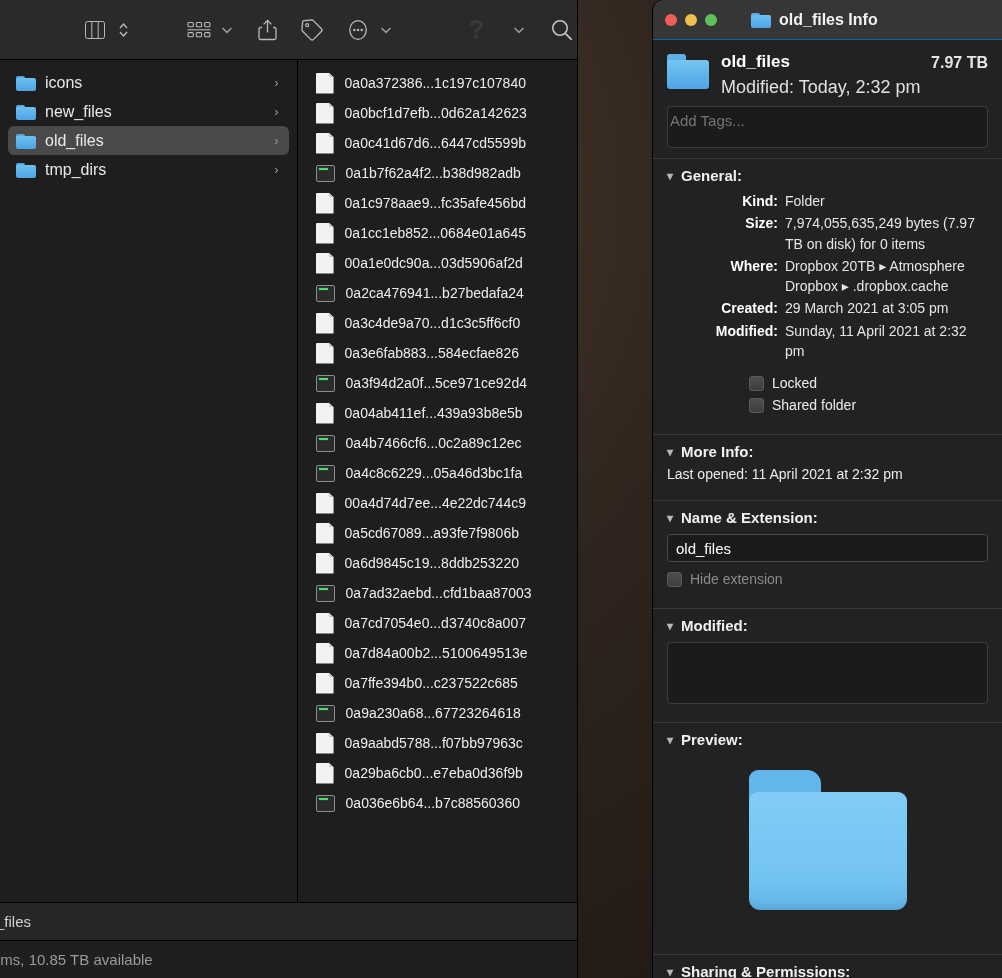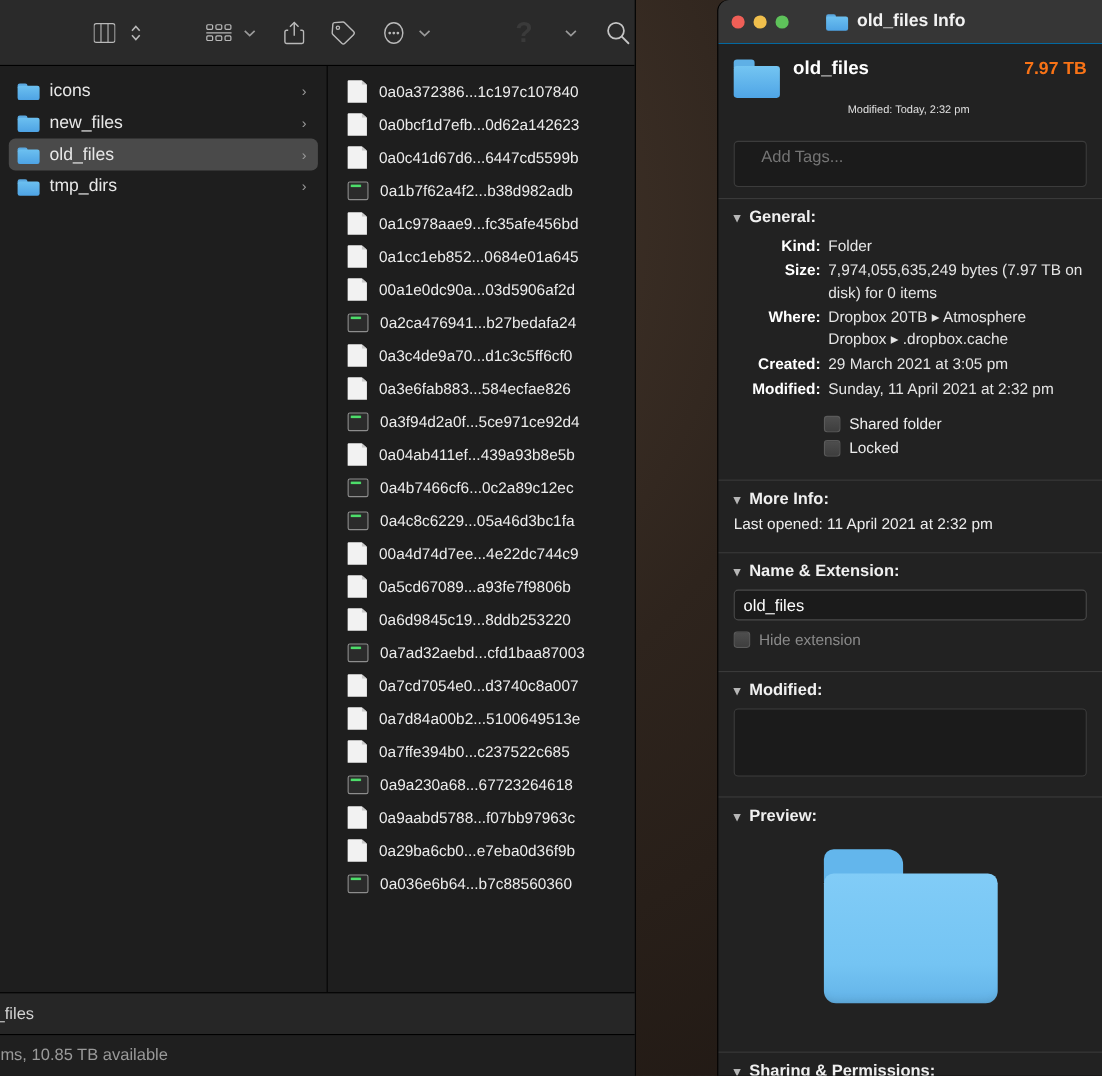--- a/index.html
+++ b/index.html
@@ -145,27 +145,27 @@
   .head-icon::before {
     content:""; position:absolute; left:0; top:0; width:19px; height:8px;
     background:#5fb0e6; border-radius:3px 3px 0 0;
   }
   .head-icon::after {
     content:""; position:absolute; left:0; top:6px; width:42px; height:29px;
     background:linear-gradient(#74c5f2,#4fa5e6); border-radius:3px;
   }
   .head-text { flex:1; }
   #head-name { color:#fff; font-size:17px; font-weight:bold; }
-  #head-modified { color:#e0e0e0; font-size:10px; margin-top:23px;text-align:center; }
-  #head-size { color:#f97316; font-size:16px; font-weight:bold; padding-top:2px; }
+  #head-modified { color:#e0e0e0; font-size:18px; margin-top:5px; }
+  #head-size { color:#e5e5e5; font-size:16px; font-weight:bold; padding-top:2px; }
 
   #tags-field {
-    margin:18px 14px 0 14px; height:42px;
+    margin:4px 14px 0 14px; height:42px;
     background:#1b1b1b; border:1px solid #3c3c3c; border-radius:4px;
-    display:flex; align-items:flex-start; padding:5px 24px;
+    display:flex; align-items:flex-start; padding:5px 2px;
     color:#757575; font-size:15px;
   }
 
   .sect { border-top:1px solid #3a3a3a; margin-top:10px; padding:8px 0 8px 0; }
   .sect-head {
     display:flex; align-items:center; padding:0 14px; color:#f0f0f0;
     font-size:15px; font-weight:bold;
   }
   .disclosure { color:#b6b6b6; font-size:12px; margin-right:8px; }
 
@@ -476,21 +476,21 @@
 
     <div id="tags-field">
       <span>Add Tags...</span>
     </div>
 
     <div class="sect">
       <div class="sect-head">
         <span class="disclosure">▾</span>
         <span>General:</span>
       </div>
-      <div id="general-rows" style="margin-top:6px;">
+      <div id="general-rows" style="margin-top:6px;margin-left:32px;">
           <div class="kv">
             <span class="kv-k">Kind:</span>
             <span class="kv-v">Folder</span>
           </div>
           <div class="kv">
             <span class="kv-k">Size:</span>
             <span class="kv-v">7,974,055,635,249 bytes (7.97 TB on disk) for 0 items</span>
           </div>
           <div class="kv">
             <span class="kv-k">Where:</span>
@@ -501,25 +501,25 @@
             <span class="kv-v">29 March 2021 at 3:05 pm</span>
           </div>
           <div class="kv">
             <span class="kv-k">Modified:</span>
             <span class="kv-v">Sunday, 11 April 2021 at 2:32 pm</span>
           </div>
         </div>
       <div id="general-checks" style="margin-top:10px;">
           <div class="cb-row">
             <span class="cbox"></span>
-            <span class="cb-label">Shared folder</span>
+            <span class="cb-label">Locked</span>
           </div>
           <div class="cb-row">
             <span class="cbox"></span>
-            <span class="cb-label">Locked</span>
+            <span class="cb-label">Shared folder</span>
           </div>
         </div>
     </div>
 
     <div class="sect">
       <div class="sect-head">
         <span class="disclosure">▾</span>
         <span>More Info:</span>
       </div>
       <div class="plain-line">Last opened: 11 April 2021 at 2:32 pm</div>

